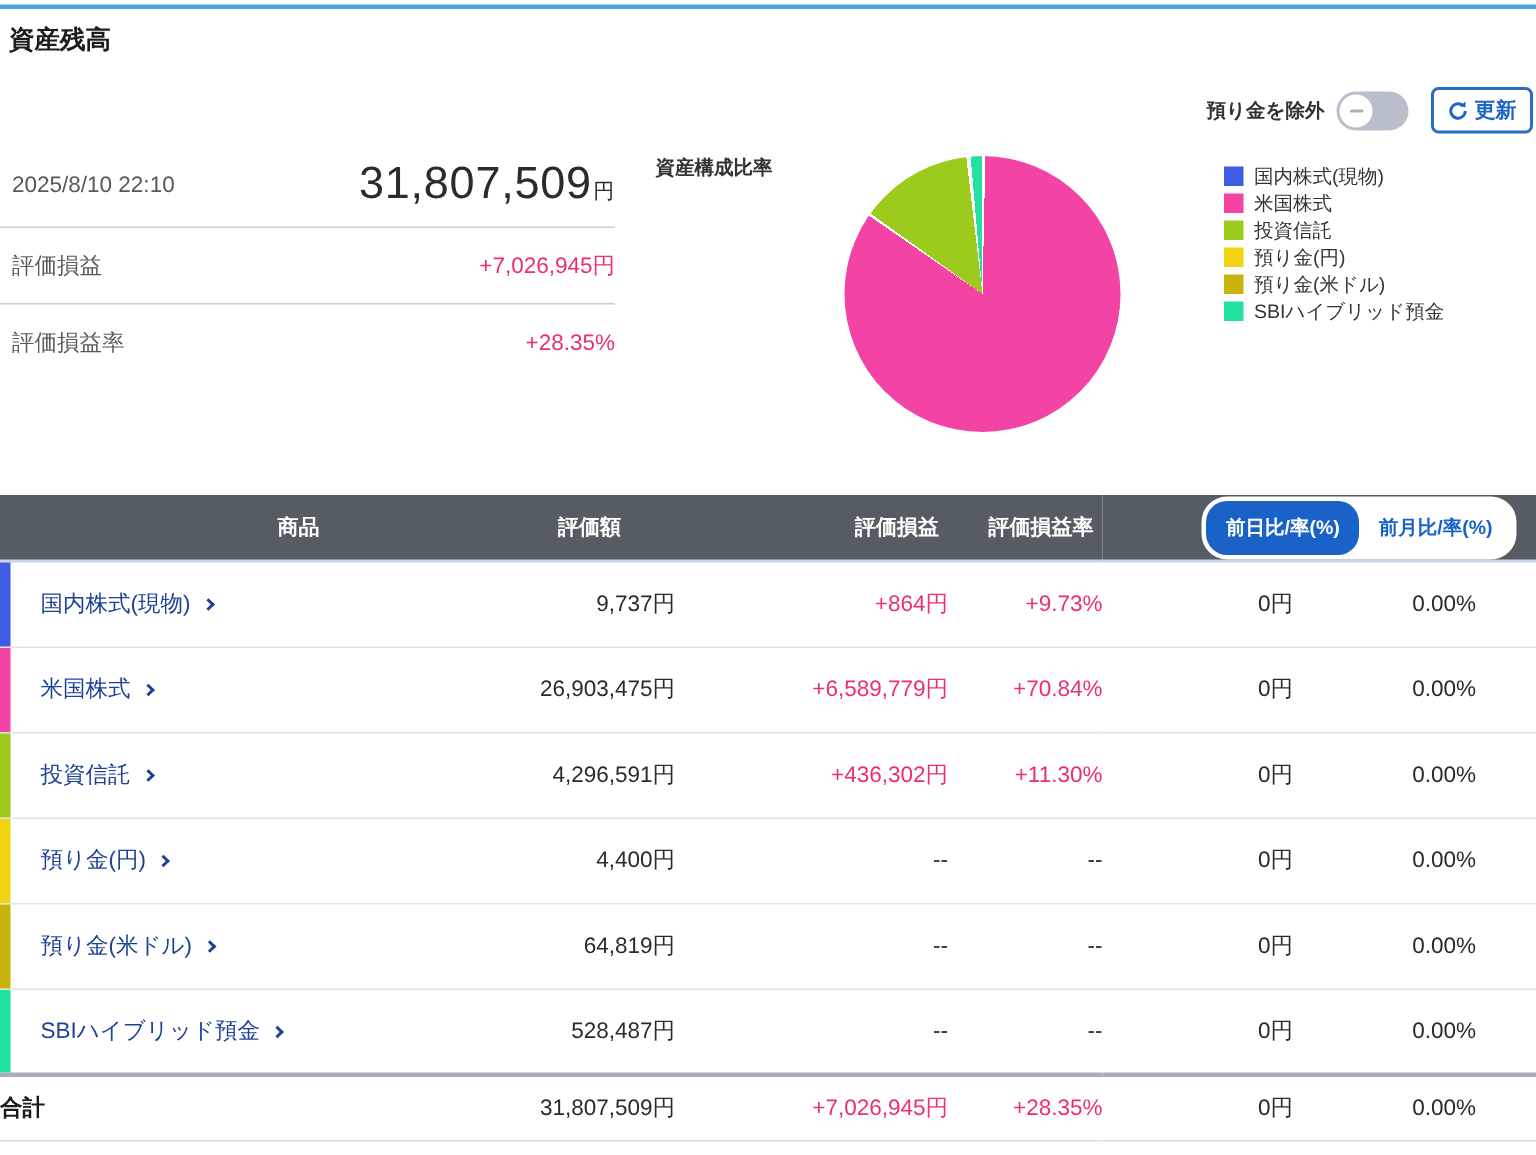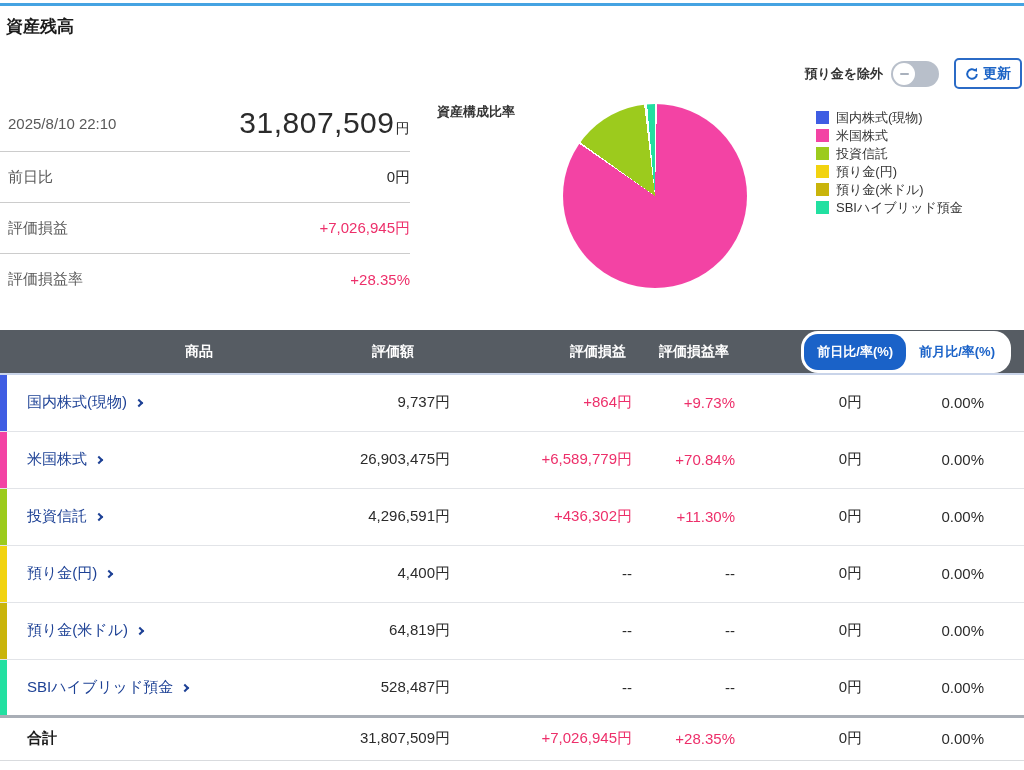--- a/index.html
+++ b/index.html
@@ -50,21 +50,21 @@
   .pill.active { background: #1a62c8; color: #fff; }
 
   .asset-table td { height: 57px; font-size: 15px; border-bottom: 1px solid #e2e4e8; }
   td.name-cell { position: relative; padding-left: 27px; }
   .bar { position: absolute; left: 0; top: 0; bottom: 0; width: 7px; }
   .product-link { color: #1d4195; text-decoration: none; cursor: pointer; display: inline-flex; align-items: center; }
   .chev { display: inline-block; width: 6px; height: 6px; border-top: 2px solid #1d4195; border-right: 2px solid #1d4195; transform: rotate(45deg); margin-left: 9px; margin-top: 1px; }
   td.num { text-align: right; color: #2b2b2b; }
   td.num.last { padding-right: 40px; }
   tr.total-row td { border-top: 3px solid #a9aeb6; border-bottom: 1px solid #d9dbde; height: 44px; }
-  .total-name { font-weight: bold; padding-left: 27px; color: #1c1c1c; }
+  .total-name { font-weight: bold; color: #1c1c1c; }
 </style>
 </head>
 <body>
 
 <div class="top-line"></div>
 
 <h1 class="page-title">資産残高</h1>
 
 <div class="controls">
   <span class="toggle-label">預り金を除外</span>
@@ -82,24 +82,20 @@
   </button>
 </div>
 
 <div class="overview">
   <div class="summary">
     <div class="sum-top">
       <span class="timestamp">2025/8/10 22:10</span>
       <span class="total-value"><span>31,807,509</span><span class="total-unit">円</span></span>
     </div>
     <div class="sum-row">
-      <span class="sum-label">前日比</span>
-      <span class="sum-value">0円</span>
-    </div>
-    <div class="sum-row">
       <span class="sum-label">評価損益</span>
       <span class="sum-value pink">+7,026,945円</span>
     </div>
     <div class="sum-row last">
       <span class="sum-label">評価損益率</span>
       <span class="sum-value pink">+28.35%</span>
     </div>
   </div>
 
   <div class="chart-title">資産構成比率</div>

